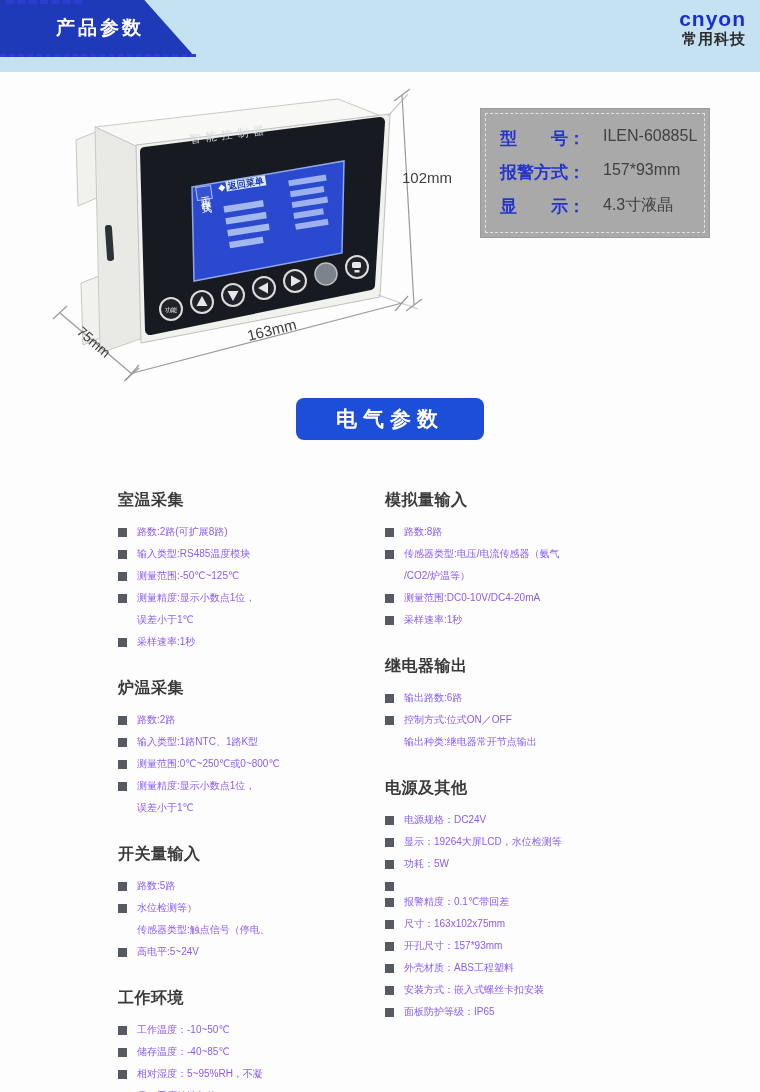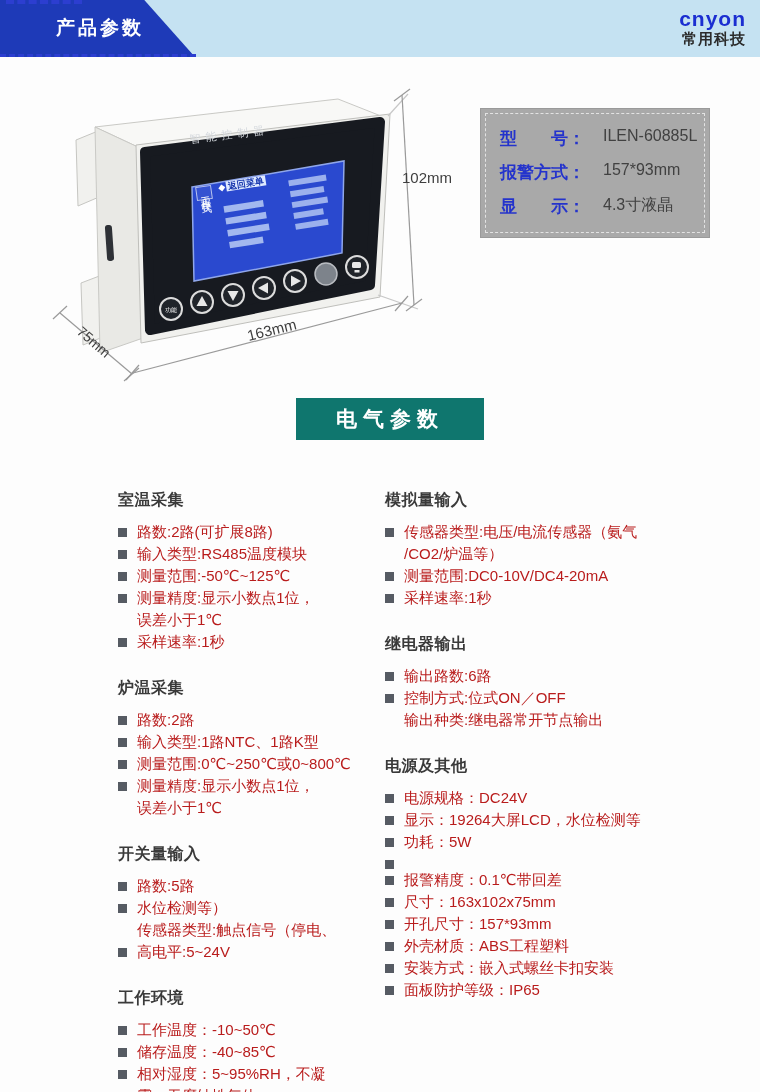--- a/index.html
+++ b/index.html
@@ -1,19 +1,19 @@
 <!DOCTYPE html>
 <html><head>
 <meta charset="utf-8">
 <style>
   html,body{margin:0;padding:0;background:#fff;}
   .page{position:relative;width:760px;height:1092px;background:#fdfdfd;overflow:hidden;
         font-family:"Liberation Sans","DejaVu Sans",sans-serif;}
   
-  .header-band{position:absolute;left:0;top:0;width:760px;height:57px;background:#c5e2f2;}
+  .header-band{position:absolute;left:0;top:0;width:760px;height:72px;background:#c5e2f2;}
   .ribbon{position:absolute;left:0;top:0;width:195px;height:57px;background:#1e3ab8;
           clip-path:polygon(0 0,74% 0,100% 100%,0 100%);}
   .ribbon-title{position:absolute;left:56px;top:15px;color:#fff;font-size:19px;font-weight:bold;
           letter-spacing:3px;}
   .dash-top{position:absolute;left:6px;top:0;width:76px;border-top:4px dashed #2c3ed0;}
   .dash-bottom{position:absolute;left:0;top:54px;width:196px;border-top:3px dashed #2c3ed0;}
   .logo{position:absolute;right:14px;top:7px;text-align:right;line-height:1.12;}
   .logo .en{font-size:21px;font-weight:800;color:#1b2ed1;letter-spacing:1px;}
   .logo .cn{font-size:15px;font-weight:bold;color:#2b2b2b;letter-spacing:1px;}
   
@@ -26,33 +26,33 @@
   
   .device{position:absolute;left:40px;top:85px;width:420px;height:305px;}
   .device svg{display:block;}
   .mode-strip{position:absolute;left:156px;top:101px;writing-mode:vertical-rl;transform:rotate(-8deg);
           color:#fff;font-size:10px;letter-spacing:2px;border:1px solid rgba(255,255,255,.65);
           padding:2px 0;background:rgba(255,255,255,.06);}
   .menu-hl{position:absolute;left:178px;top:93px;transform:rotate(-9deg);font-size:9px;white-space:nowrap;}
   .menu-hl .dia{color:#fff;margin-right:1px;}
   .menu-hl .hl{background:#dfeaff;color:#1c3bb0;padding:0 2px;font-weight:bold;}
   
-  .elec-btn{position:absolute;left:296px;top:398px;width:188px;height:42px;background:#0f766e;
-          border:none;border-radius:0;color:#fff;font-size:21px;font-weight:bold;letter-spacing:6px;
+  .elec-btn{position:absolute;left:296px;top:398px;width:188px;height:42px;background:#1d4ed8;
+          border:none;border-radius:8px;color:#fff;font-size:21px;font-weight:bold;letter-spacing:6px;
           font-family:inherit;display:flex;align-items:center;justify-content:center;cursor:pointer;}
   
   .col{position:absolute;top:490px;}
   .col-left{left:118px;width:265px;}
   .col-right{left:385px;width:360px;}
   .spec-section{margin-bottom:25px;}
   .spec-title{margin:0 0 10px 0;font-size:16px;font-weight:bold;color:#3a3a3a;letter-spacing:.5px;}
   .spec-list{margin:0;padding:0;list-style:none;}
   .spec-item{display:flex;}
   .sq{flex:none;width:9px;height:9px;background:#565b63;margin:7px 10px 0 0;}
-  .lines{color:#b91c1c;font-size:15px;}
+  .lines{color:#8b5cf6;font-size:10px;}
   .line{line-height:22px;white-space:nowrap;}
 </style>
 </head>
 <body>
 
 <div class="page">
 
   <div class="header-band">
     <div class="ribbon"></div>
     <div class="dash-top"></div>
@@ -268,20 +268,26 @@
         </ul>
       </div>
     </div>
   <div class="col col-right" id="col-right">
       <div class="spec-section">
         <h3 class="spec-title">模拟量输入</h3>
         <ul class="spec-list">
           <li class="spec-item">
             <span class="sq"></span>
             <div class="lines">
+              <div class="line">路数:8路</div>
+            </div>
+          </li>
+          <li class="spec-item">
+            <span class="sq"></span>
+            <div class="lines">
               <div class="line">传感器类型:电压/电流传感器（氨气</div>
               <div class="line">/CO2/炉温等）</div>
             </div>
           </li>
           <li class="spec-item">
             <span class="sq"></span>
             <div class="lines">
               <div class="line">测量范围:DC0-10V/DC4-20mA</div>
             </div>
           </li>

